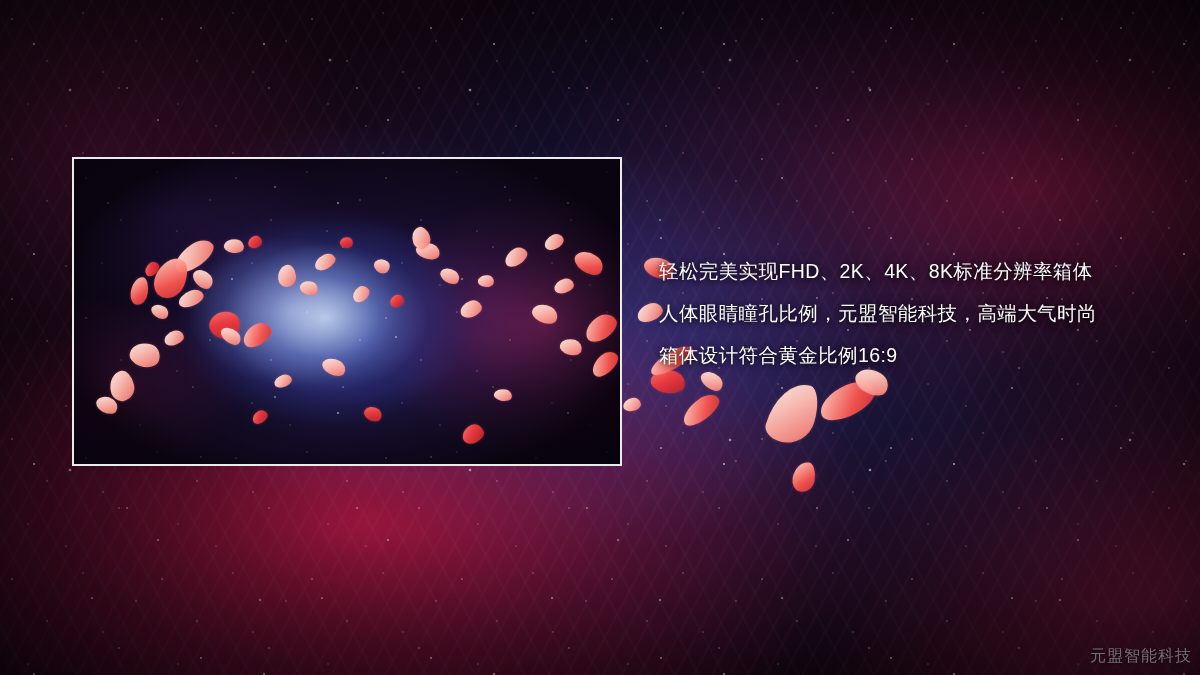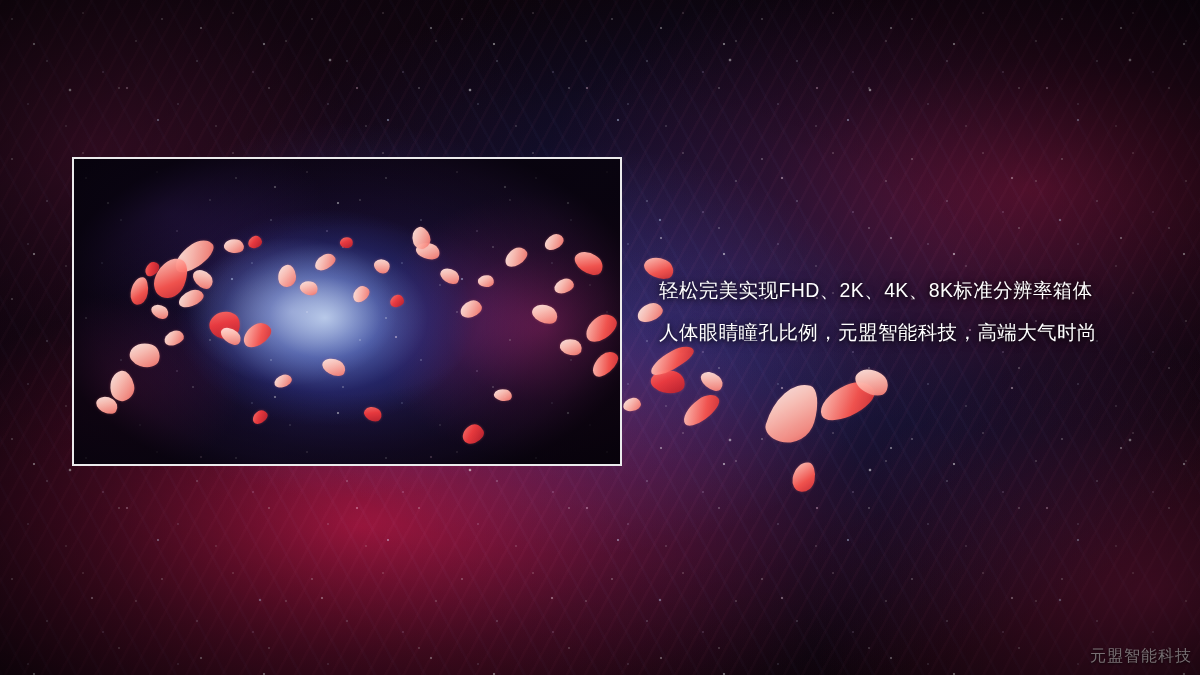--- a/index.html
+++ b/index.html
@@ -146,21 +146,21 @@
     top: 101px;
     font-size: 31px;
     letter-spacing: 2px;
     color: #ffffff;
     white-space: pre;
     text-shadow: 0 1px 6px rgba(0,0,0,0.65), 0 0 18px rgba(120,140,255,0.35);
   }
   #body-text {
     position: absolute;
     left: 659px;
-    top: 269px;
+    top: 250px;
     width: 530px;
   }
   #body-text .line {
     font-size: 19.5px;
     line-height: 42px;
     color: #ffffff;
     white-space: nowrap;
     letter-spacing: .4px;
     text-shadow: 0 1px 5px rgba(0,0,0,0.80), 0 0 12px rgba(0,0,0,0.55);
   }
@@ -246,16 +246,17 @@
     <div class="petal deep" style="left:290px; top:248px; width:18px; height:14px; transform:rotate(32deg);"></div>
     <div class="petal deep" style="left:388px; top:266px; width:22px; height:18px; transform:rotate(-22deg);"></div>
     <div class="petal pale" style="left:420px; top:230px; width:18px; height:12px; transform:rotate(12deg);"></div>
     <div class="petal deep" style="left:178px; top:252px; width:16px; height:12px; transform:rotate(-30deg);"></div>
   </div>
 
 
   <div id="body-text">
     <div class="line">轻松完美实现FHD、2K、4K、8K标准分辨率箱体</div>
     <div class="line">人体眼睛瞳孔比例，元盟智能科技，高端大气时尚</div>
+    <div class="line">箱体设计符合黄金比例16:9</div>
   </div>
 
   <div id="watermark">元盟智能科技</div>
 </div>
 
 </body></html>

